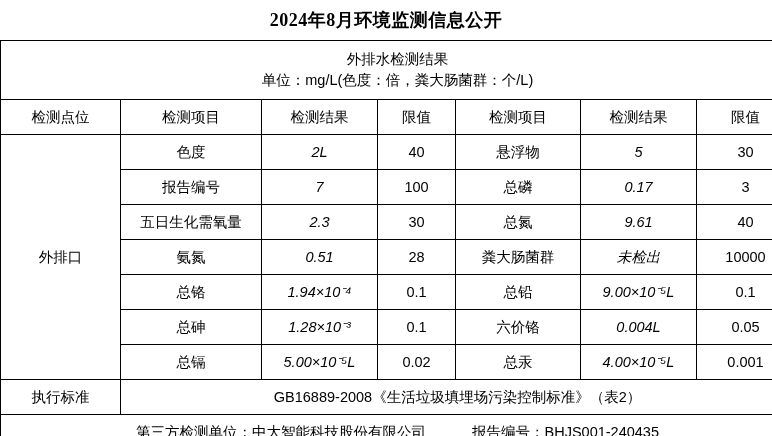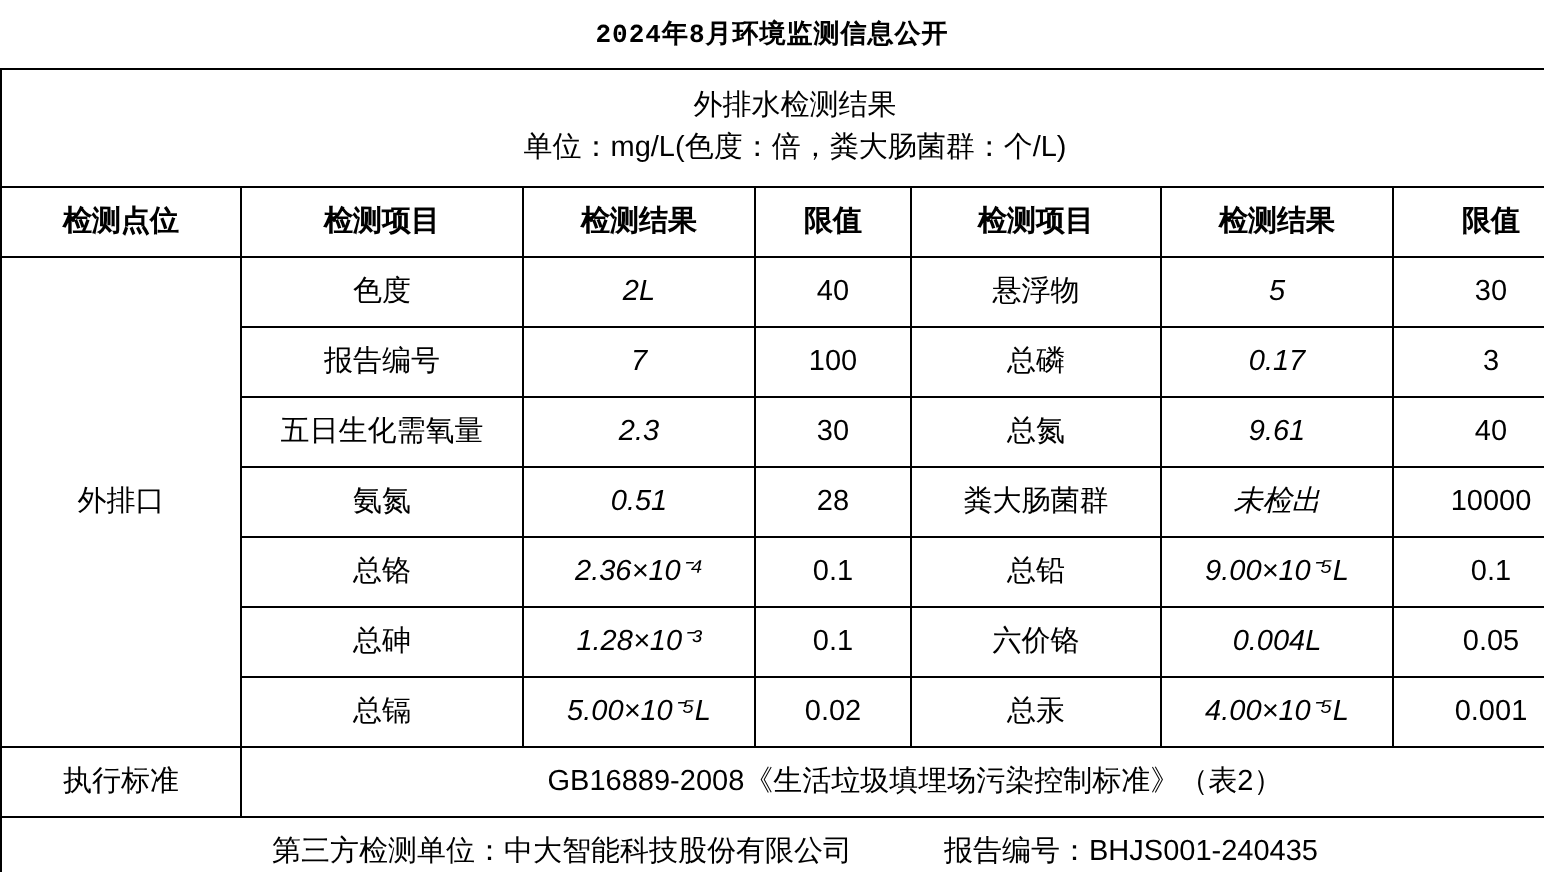--- a/index.html
+++ b/index.html
@@ -15,26 +15,26 @@
     overflow: hidden;
   }
   .page {
     width: 772px;
     height: 436px;
     position: relative;
     box-sizing: border-box;
   }
   .doc-title {
     text-align: center;
-    font-size: 13px;
+    font-size: 18px;
     font-weight: bold;
     letter-spacing: 0.5px;
     padding-top: 8px;
     padding-bottom: 8px;
-    font-family: Liberation Mono, monospace;
+    font-family: Liberation Serif, serif;
   }
   table.main {
     border-collapse: collapse;
     width: 754px;
     margin: 0 auto;
     table-layout: fixed;
   }
   table.main td {
     border: 1px solid #000000;
     text-align: center;
@@ -45,21 +45,21 @@
     font-family: "Liberation Sans", sans-serif;
   }
   .subhead {
     padding-top: 8px !important;
     padding-bottom: 8px !important;
     font-size: 14.5px;
   }
   .subhead .l1 { display: block; }
   .subhead .l2 { display: block; }
   .hdr td {
-    font-weight: bold;
+    font-weight: normal;
     height: 28px;
   }
   .datarow td {
     height: 28px;
   }
   .pointcell {
     font-size: 15px;
   }
   .std-row td, .footer-row td {
     height: 28px;
@@ -137,21 +137,21 @@
         <td>氨氮</td>
         <td class="nowrap">0.51</td>
         <td>28</td>
         <td>粪大肠菌群</td>
         <td class="nowrap">未检出</td>
         <td>10000</td>
       </tr>
 
       <tr class="datarow">
         <td>总铬</td>
-        <td class="nowrap">2.36×10⁻⁴</td>
+        <td class="nowrap">1.94×10⁻⁴</td>
         <td>0.1</td>
         <td>总铅</td>
         <td class="nowrap">9.00×10⁻⁵L</td>
         <td>0.1</td>
       </tr>
 
       <tr class="datarow">
         <td>总砷</td>
         <td class="nowrap">1.28×10⁻³</td>
         <td>0.1</td>

